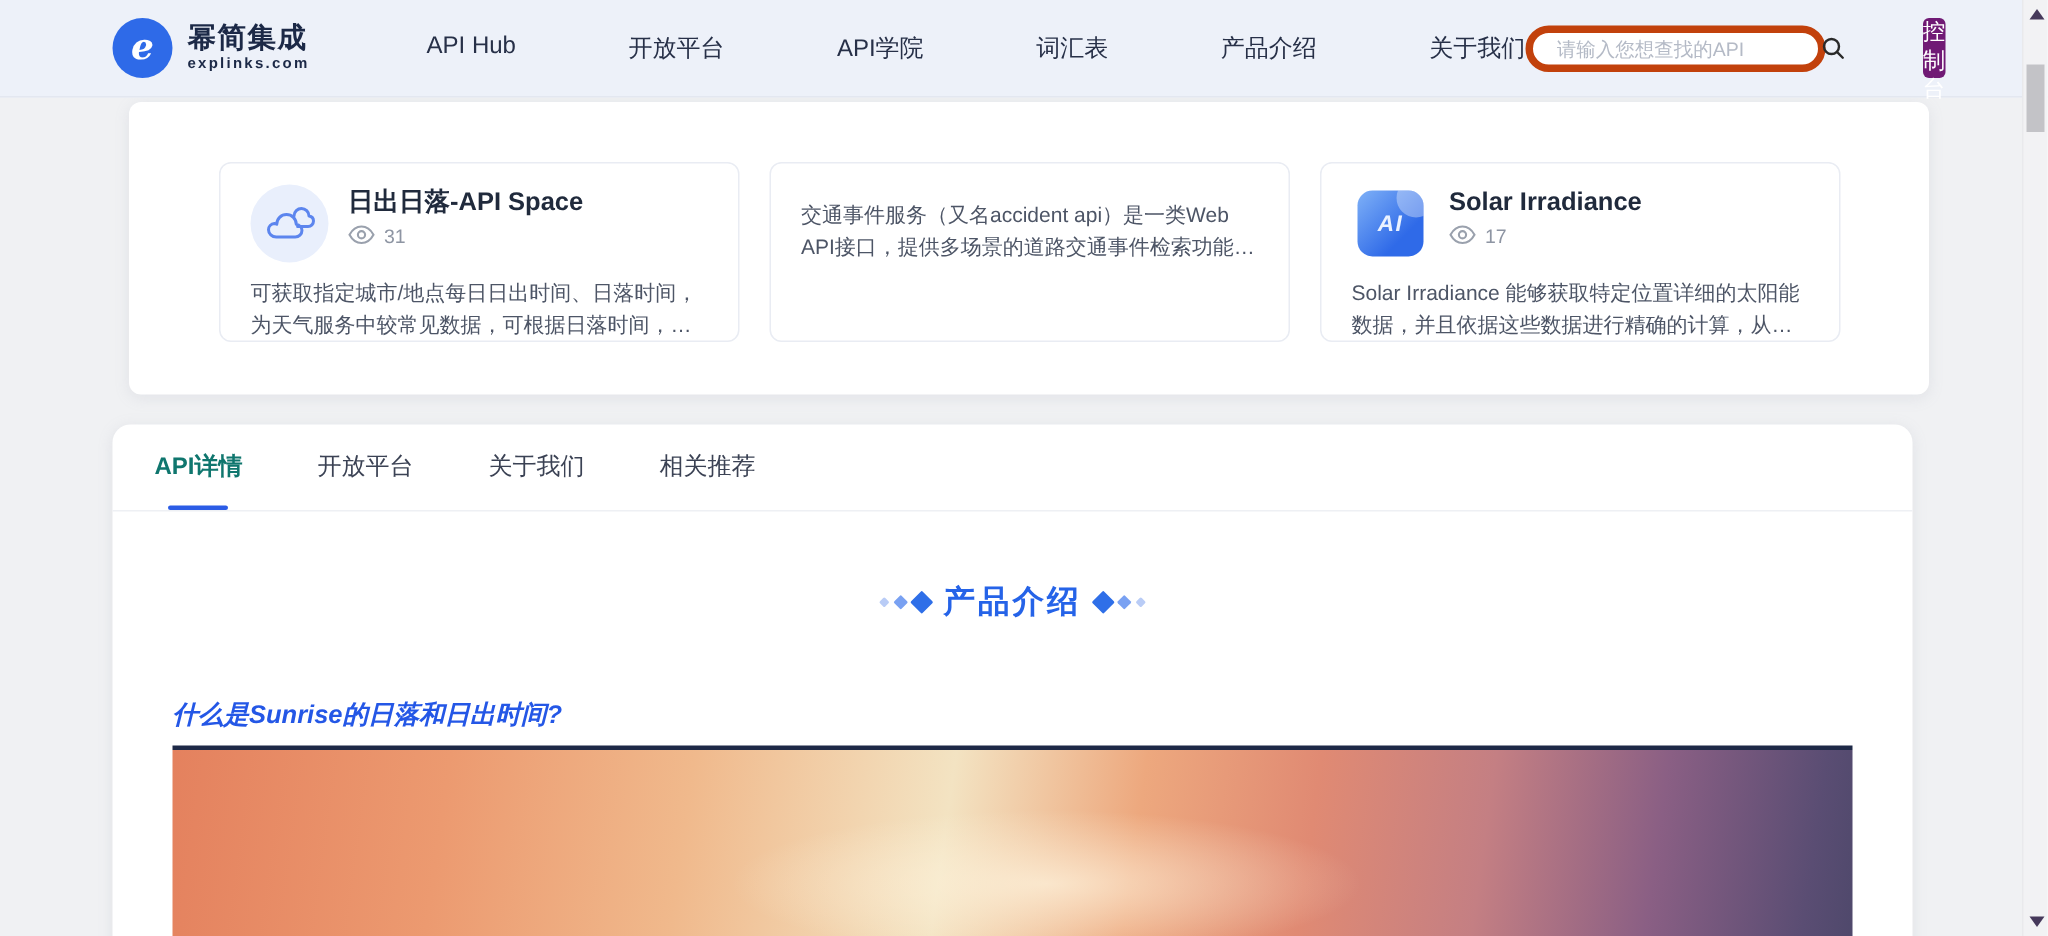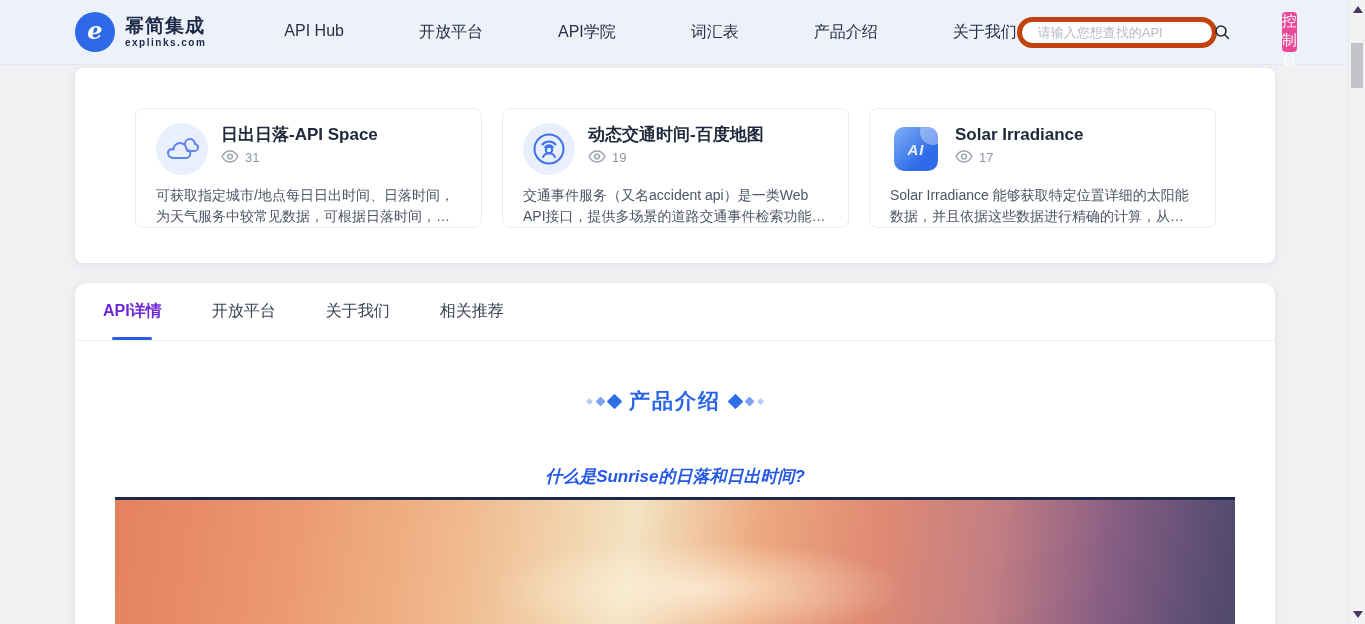--- a/index.html
+++ b/index.html
@@ -24,27 +24,27 @@
   .nav { display:flex; gap:47px; margin-left:50px; }
   .nav-item { font-size:16px; color:#273048; cursor:pointer; white-space:nowrap;margin-left:28px; }
   .search-pill {
     margin-left:auto; width:200px; height:31px; background:#fff; border:5px solid #c2410c;
     border-radius:16px; display:flex; align-items:center; padding:0 12px 0 16px;
   }
   .search-input { flex:1; border:none; outline:none; font-size:13px; color:#333; background:transparent; font-family:inherit;}
   .search-input::placeholder { color:#b4bac6; }
   .search-icon { width:16px; height:16px; flex:0 0 auto; cursor:pointer;}
   .console-btn {
-    margin-left:65px; width:116px; height:40px; background:#ec4899; color:#fff; border:none;
+    margin-left:65px; width:116px; height:40px; background:#701a75; color:#fff; border:none;
     border-radius:4px; font-size:15px; cursor:pointer; font-family:inherit;
   }
 
   
   .panel-cards {
-    position:absolute; left:75px; top:68px; width:1200px; height:195px;
+    position:absolute; left:86px; top:68px; width:1200px; height:195px;
     background:#fff; border-radius:8px; box-shadow:0 2px 10px rgba(140,150,170,.15);
     padding:40px 59px 0 60px; display:flex; gap:20px;
   }
   .api-card {
     flex:1 1 0; height:120px; background:#fff; border:1px solid #e9ecf3; border-radius:8px;
     padding:14px 20px 10px 20px; cursor:pointer;
   }
   .card-top { display:flex; align-items:flex-start; gap:13px; }
   .card-icon-circle {
     width:52px; height:52px; border-radius:50%; background:#e9effc;
@@ -64,32 +64,32 @@
     margin-top:10px; font-size:14px; color:#4d5566; line-height:21px;
     display:-webkit-box; -webkit-line-clamp:2; -webkit-box-orient:vertical; overflow:hidden;
   }
 
   .panel-main {
     position:absolute; left:75px; top:283px; width:1200px; height:360px;
     background:#fff; border-radius:12px 12px 0 0; box-shadow:0 2px 10px rgba(140,150,170,.15);
   }
   .tabs-row { position:relative; height:58px; display:flex; align-items:center; gap:50px; padding:0 28px; border-bottom:1px solid #eef0f4; }
   .tab { position:relative; font-size:16px; color:#3b4254; cursor:pointer; height:100%; display:flex; align-items:center; }
-  .tab.active { color:#6d28d9; font-weight:bold; }
+  .tab.active { color:#0f766e; font-weight:bold; }
   .tab.active::after { content:""; position:absolute; bottom:0; left:50%; transform:translateX(-50%); width:40px; height:3px; background:#2b5ce6; border-radius:2px; }
 
   .content { padding:0 40px; }
   .section-title-wrap { margin-top:46px; display:flex; align-items:center; justify-content:center; gap:9px; }
   .section-title { font-size:21px; font-weight:bold; color:#2563e8; letter-spacing:2px; }
   .diamond { display:inline-block; transform:rotate(45deg); border-radius:1px; }
   .d-sm { width:5px; height:5px; background:#b9ccf6; }
   .d-md { width:7px; height:7px; background:#79a1f2; }
   .d-lg { width:11px; height:11px; background:#2f6fe8; }
   .deco { display:flex; align-items:center; gap:5px; }
-  .subheading { margin-top:50px; text-align:center; font-size:17px; font-weight:bold; font-style:italic; color:#2457e6; }
+  .subheading { margin-top:50px; text-align:left; font-size:17px; font-weight:bold; font-style:italic; color:#2457e6; }
   .paragraph { margin-top:26px; font-size:15px; line-height:28px; color:#40454f; text-align:justify; }
   .sunset-image {
     margin-top:9px; height:300px; border-top:3px solid #1e2947;
     background:
       radial-gradient(ellipse 260px 60px at 12% 80%, rgba(255,236,200,.55), transparent 70%),
       radial-gradient(ellipse 300px 70px at 52% 30%, rgba(255,246,225,.7), transparent 70%),
       radial-gradient(ellipse 200px 50px at 83% 90%, rgba(120,80,120,.5), transparent 70%),
       linear-gradient(98deg,#e4815e 0%, #ec9a70 16%, #f0b98c 30%, #f3e3c2 45%, #eda87e 56%, #e08a73 66%, #c47f83 76%, #8a5f84 86%, #5a4d73 95%, #474566 100%);
   }
 
@@ -156,41 +156,20 @@
               <circle cx="9" cy="6.5" r="2.4" fill="none" stroke="#9aa1ad" stroke-width="1.4"></circle>
             </svg>
             <span class="views-count">31</span>
           </span>
         </div>
       </div>
       <div class="card-desc">可获取指定城市/地点每日日出时间、日落时间，为天气服务中较常见数据，可根据日落时间，决定是否启用夜...</div>
     </div>
 
     <div class="api-card">
-      <div class="card-top">
-        <div class="card-icon-circle">
-          <svg width="36" height="36" viewBox="0 0 36 36">
-            <circle cx="18" cy="18" r="14.5" fill="none" stroke="#3f71ec" stroke-width="2"></circle>
-            <circle cx="18" cy="19" r="3.2" fill="none" stroke="#3f71ec" stroke-width="2"></circle>
-            <path d="M12 26c1.2-2.4 3.4-3.8 6-3.8s4.8 1.4 6 3.8" fill="none" stroke="#3f71ec" stroke-width="2" stroke-linecap="round"></path>
-            <path d="M11.5 13.5a8.6 8.6 0 0 1 13 0" fill="none" stroke="#3f71ec" stroke-width="2" stroke-linecap="round"></path>
-            <path d="M14.2 16.2a4.8 4.8 0 0 1 7.6 0" fill="none" stroke="#3f71ec" stroke-width="2" stroke-linecap="round"></path>
-          </svg>
-        </div>
-        <div class="card-heading">
-          <span class="card-title">动态交通时间-百度地图</span>
-          <span class="card-views">
-            <svg width="18" height="13" viewBox="0 0 18 13">
-              <path d="M1 6.5C3 2.8 5.9 1 9 1s6 1.8 8 5.5C15 10.2 12.1 12 9 12S3 10.2 1 6.5z" fill="none" stroke="#9aa1ad" stroke-width="1.4"></path>
-              <circle cx="9" cy="6.5" r="2.4" fill="none" stroke="#9aa1ad" stroke-width="1.4"></circle>
-            </svg>
-            <span class="views-count">19</span>
-          </span>
-        </div>
-      </div>
       <div class="card-desc">交通事件服务（又名accident api）是一类Web API接口，提供多场景的道路交通事件检索功能，包括行政区...</div>
     </div>
 
     <div class="api-card">
       <div class="card-top">
         <div class="card-icon-circle" style="background:transparent;">
           <div class="ai-tile">AI</div>
         </div>
         <div class="card-heading">
           <span class="card-title">Solar Irradiance</span>

